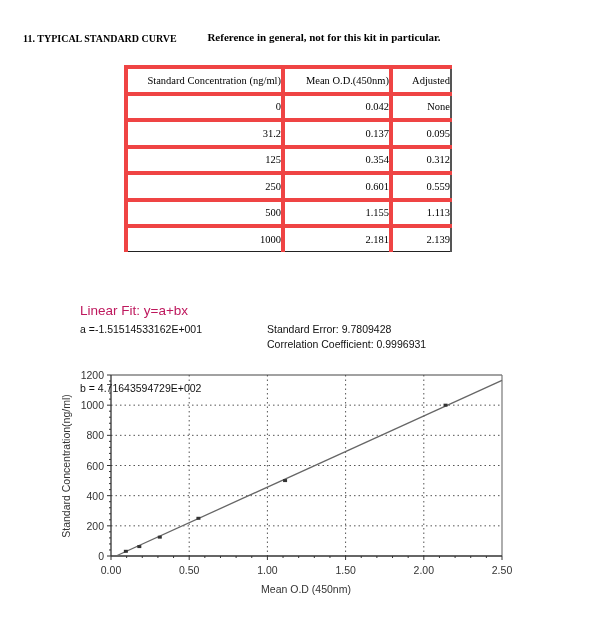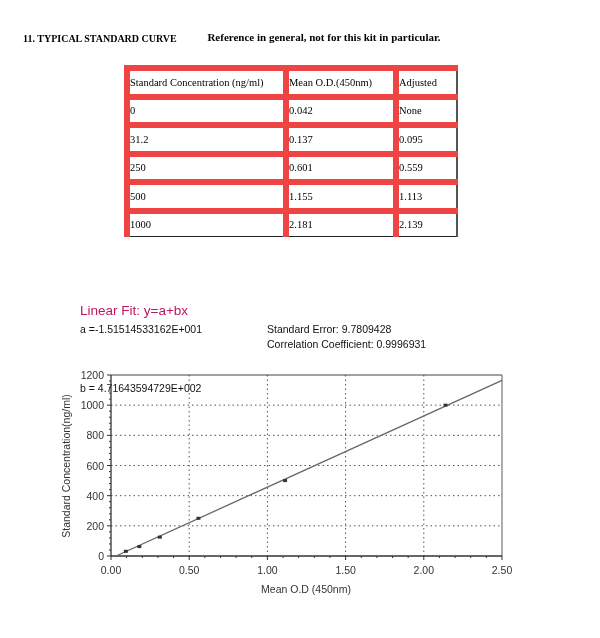--- a/index.html
+++ b/index.html
@@ -12,21 +12,21 @@
     position: absolute; left: 0; width: 596px; top: 31px; text-align: center;
     font-family: "Liberation Serif", serif; font-weight: bold; font-size: 11px;
     padding-left: 52px; box-sizing: border-box;
   }
   table.std {
     position: absolute; left: 124px; top: 65px;
     border-collapse: collapse;
     font-family: "Liberation Serif", serif; font-size: 10.5px;
   }
   table.std td, table.std th {
-    border: 6px solid #ef4444; text-align: left; font-weight: normal;
+    border: 4px solid #ef4444; text-align: right; font-weight: normal;
     height: 22.5px; padding: 0;
   }
   table.std tr:last-child td { border-bottom: 1px solid #222; }
   table.std .c1 { width: 153px; }
   table.std .c2 { width: 104px; }
   table.std .c3 { width: 57px; }
   table.std .colr { border-right: 2px solid #555; }
 
   .fit-title {
     position: absolute; left: 80px; top: 303px;
@@ -54,20 +54,25 @@
   </tr>
   <tr>
     <td>0</td>
     <td>0.042</td>
     <td class="colr">None</td>
   </tr>
   <tr>
     <td>31.2</td>
     <td>0.137</td>
     <td class="colr">0.095</td>
+  </tr>
+  <tr>
+    <td>125</td>
+    <td>0.354</td>
+    <td class="colr">0.312</td>
   </tr>
   <tr>
     <td>250</td>
     <td>0.601</td>
     <td class="colr">0.559</td>
   </tr>
   <tr>
     <td>500</td>
     <td>1.155</td>
     <td class="colr">1.113</td>

